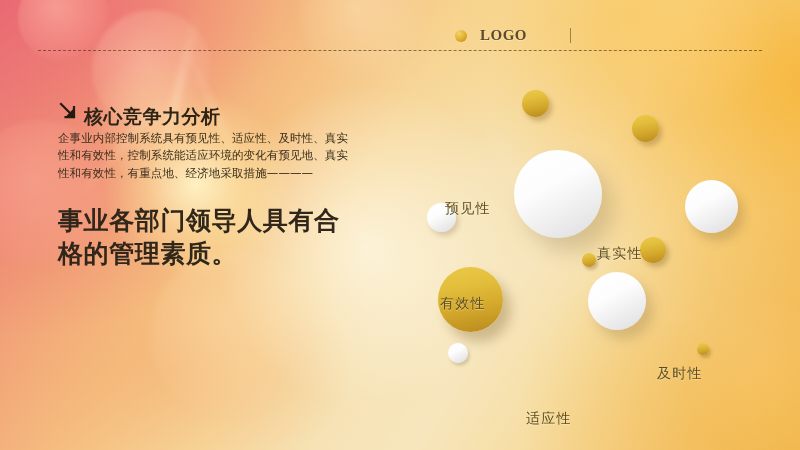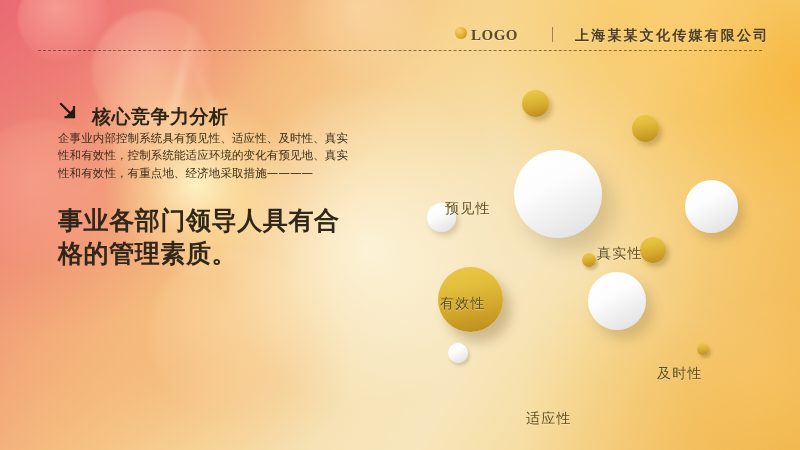--- a/index.html
+++ b/index.html
@@ -76,22 +76,22 @@
     position: absolute;
     top: 0; left: 0; right: 0;
     height: 52px;
     z-index: 20;
   }
   .header-row {
     position: absolute;
     left: 455px;
     top: 27px;
     display: flex;
-    align-items: flex-start;
-    gap: 0;
+    align-items: center;
+    gap: 9px;
   }
   .logo-dot {
     width: 12px; height: 12px;
     border-radius: 50%;
     background: radial-gradient(circle at 34% 28%, #f2d46a 0%, #dfae2c 55%, #b8860f 100%);
     margin-right: 4px;
     flex: 0 0 auto;
   }
   .logo-text {
     font-family: "Liberation Serif", "DejaVu Serif", serif;
@@ -130,21 +130,21 @@
   .left-pane {
     position: absolute;
     left: 58px;
     top: 100px;
     width: 300px;
     z-index: 15;
   }
   .section-title-row {
     display: flex;
     align-items: flex-end;
-    gap: 12px;
+    gap: 4px;
     margin-bottom: 2px;
   }
   .arrow-icon {
     width: 22px;
     height: 24px;
     flex: 0 0 auto;
     margin-bottom: 3px;
   }
   .section-title {
     font-family: "DejaVu Sans", sans-serif;
@@ -236,21 +236,20 @@
   <div class="ray" style="left:215px; top:40px; width:7px; height:160px; transform:rotate(-24deg); opacity:0.40;"></div>
   <div class="ray" style="left:120px; top:70px; width:6px; height:150px; transform:rotate(40deg); opacity:0.34;"></div>
 
   <div class="bg-glow"></div>
 
   <div class="header">
     <div class="header-row">
       <span class="logo-dot"></span>
       <span class="logo-text">LOGO</span>
       <span class="logo-sep"></span>
-      <span class="company-name">上海某某文化传媒有限公司</span>
     </div>
   </div>
   <div class="header-divider"></div>
 
   <div class="left-pane">
     <div class="section-title-row">
       <svg class="arrow-icon" viewBox="0 0 22 24">
         <path d="M3 4 L16 17 M16 17 L16 7 M16 17 L6.5 17 Z" stroke="#241b10" stroke-width="2.2" fill="none" stroke-linecap="square"></path>
         <path d="M16.6 18.2 L16.6 7.6 L6.2 18.2 Z" fill="#241b10"></path>
       </svg>

